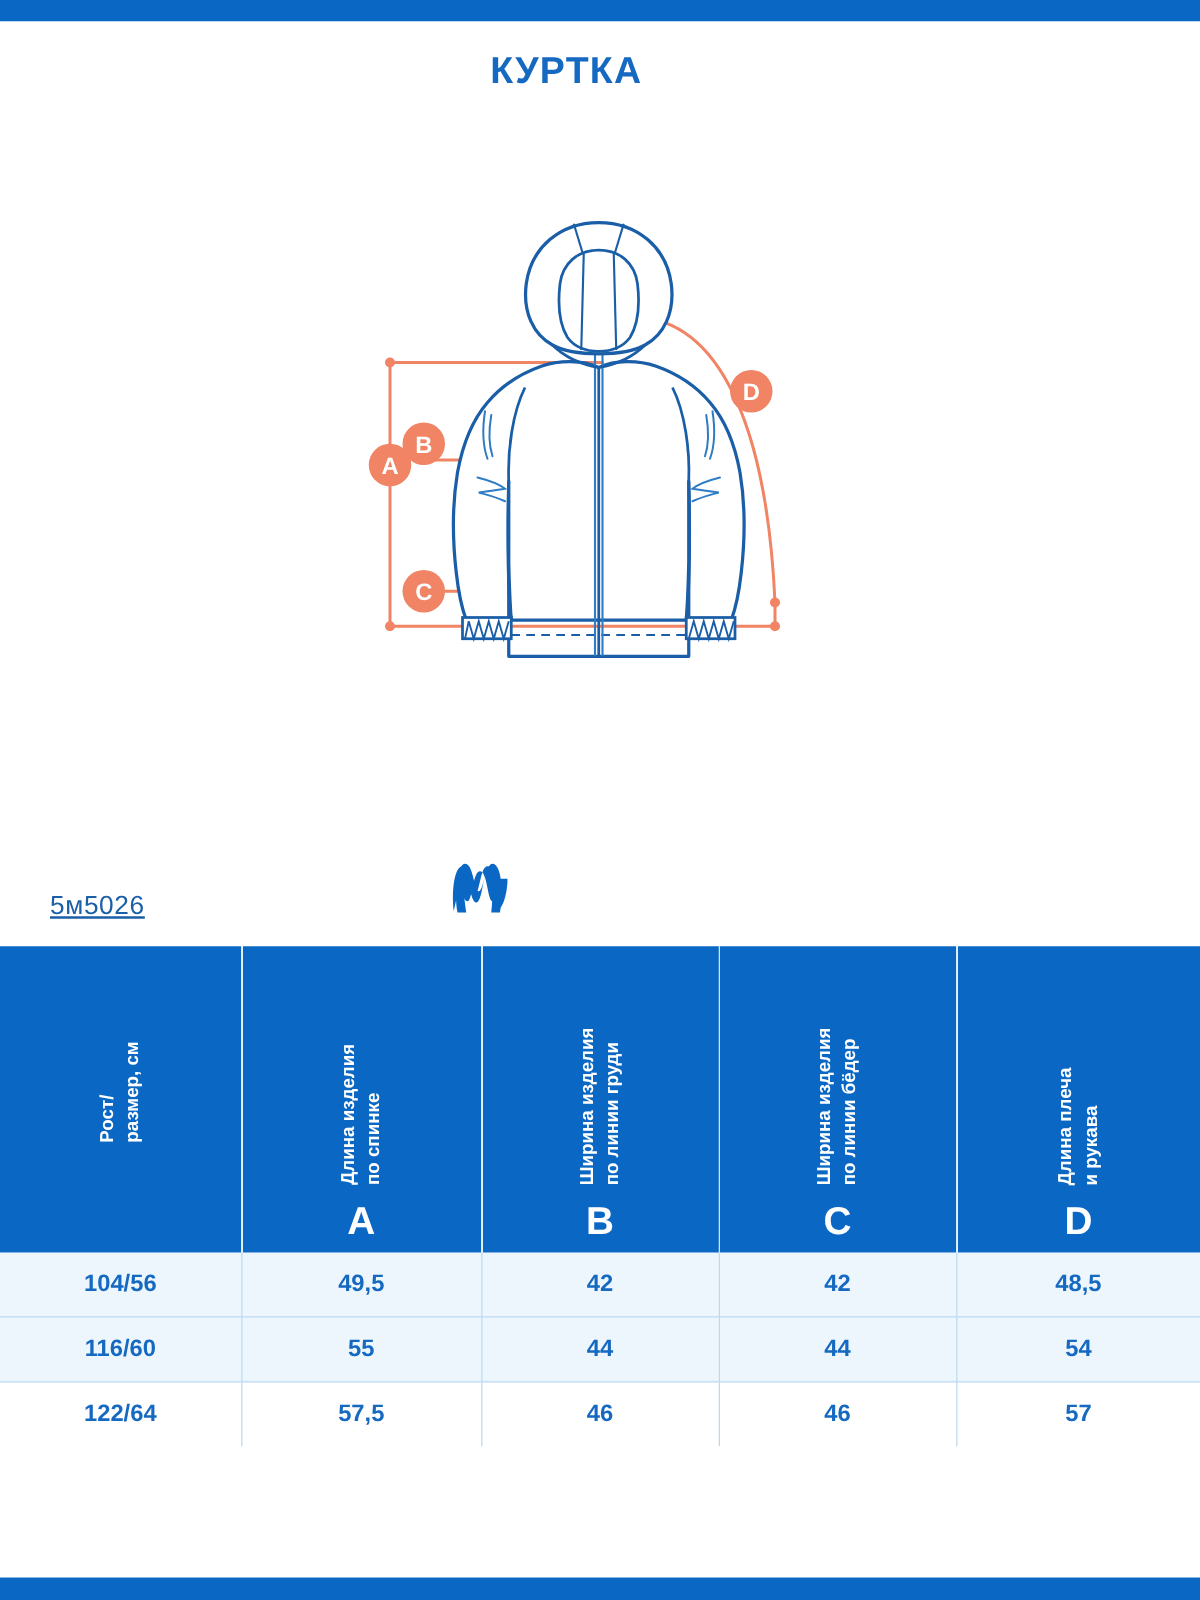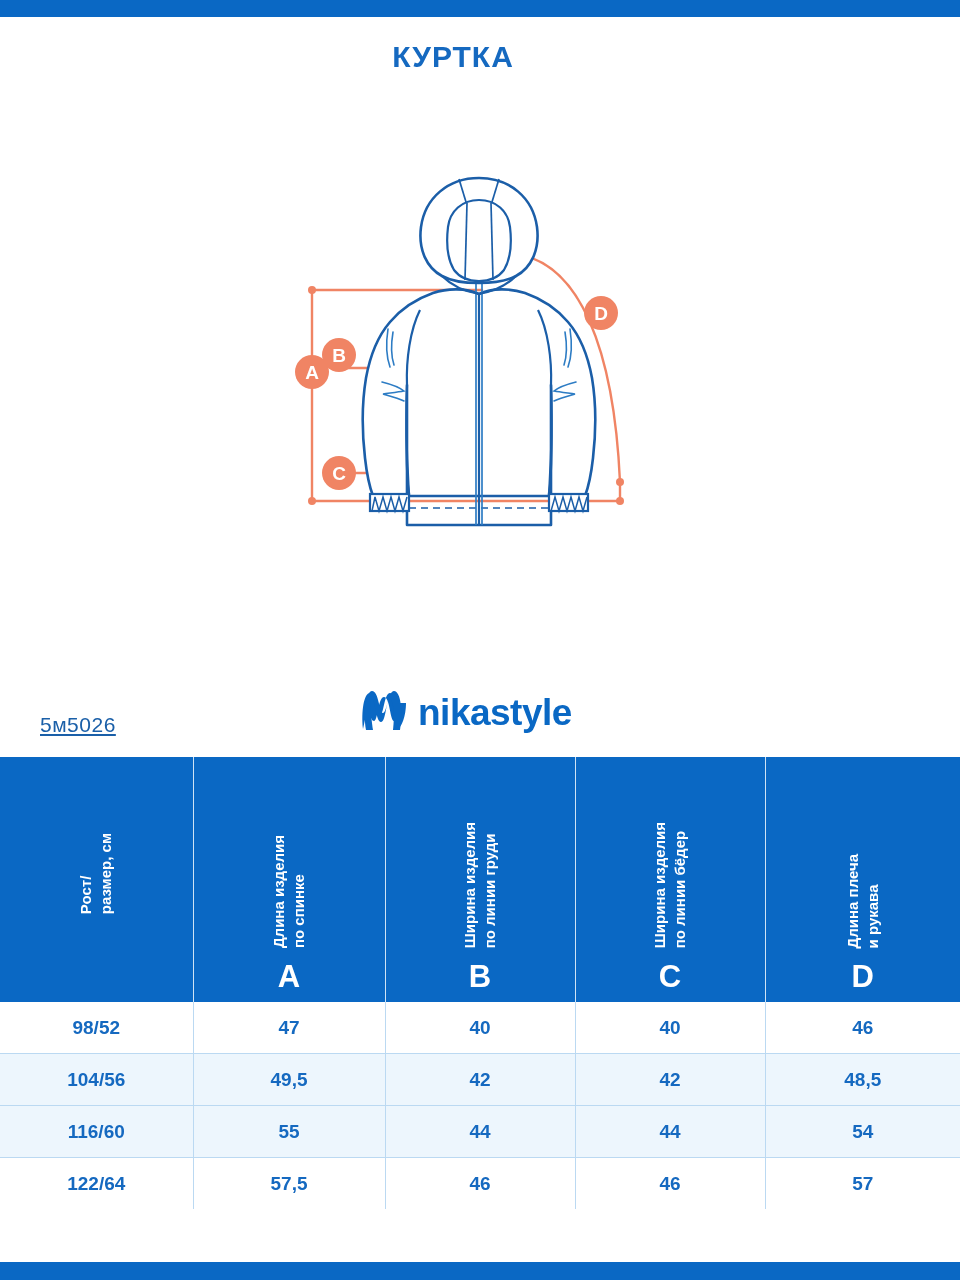--- a/index.html
+++ b/index.html
@@ -303,21 +303,20 @@
     <svg width="48" height="42" viewBox="0 0 48 42" xmlns="http://www.w3.org/2000/svg">
       <path d="M3,40 C1,22 4,4 10,4 C16,4 16,26 20,26 C24,26 24,4 30,4
                C36,4 38,22 36,40 C42,40 46,26 46,14
                L40,14 C40,24 37,32 34,32 C30,32 30,8 24,8
                C18,8 18,32 14,32 C10,32 9,20 9,12 Z" fill="#0A68C4"></path>
       <path d="M6,41 C3,24 6,2 12,2 C19,2 19,24 23,24 C27,24 28,2 34,2
                C41,2 43,24 40,41 L33,41 C35,26 33,10 30,10
                C26,10 26,33 21,33 C16,33 15,10 12,10 C9,10 11,26 13,41 Z" fill="#0A68C4"></path>
     </svg>
   </span>
-  <span class="logo-text">nikastyle</span>
 </div>
 
 <table class="size-table">
   <colgroup>
     <col style="width:193px">
       <col style="width:192px">
       <col style="width:190px">
     <col style="width:190px">
       <col style="width:195px">
   </colgroup>
@@ -354,27 +353,20 @@
       <th>
         <div class="th-inner">
           <span class="th-rot">Длина плеча
 и рукава</span>
           <span class="th-letter">D</span>
         </div>
       </th>
     </tr>
   </thead>
   <tbody>
-    <tr class="odd">
-      <td>98/52</td>
-      <td>47</td>
-      <td>40</td>
-      <td>40</td>
-      <td>46</td>
-    </tr>
     <tr class="even">
       <td>104/56</td>
       <td>49,5</td>
       <td>42</td>
       <td>42</td>
       <td>48,5</td>
     </tr>
     <tr class="even">
       <td>116/60</td>
       <td>55</td>

